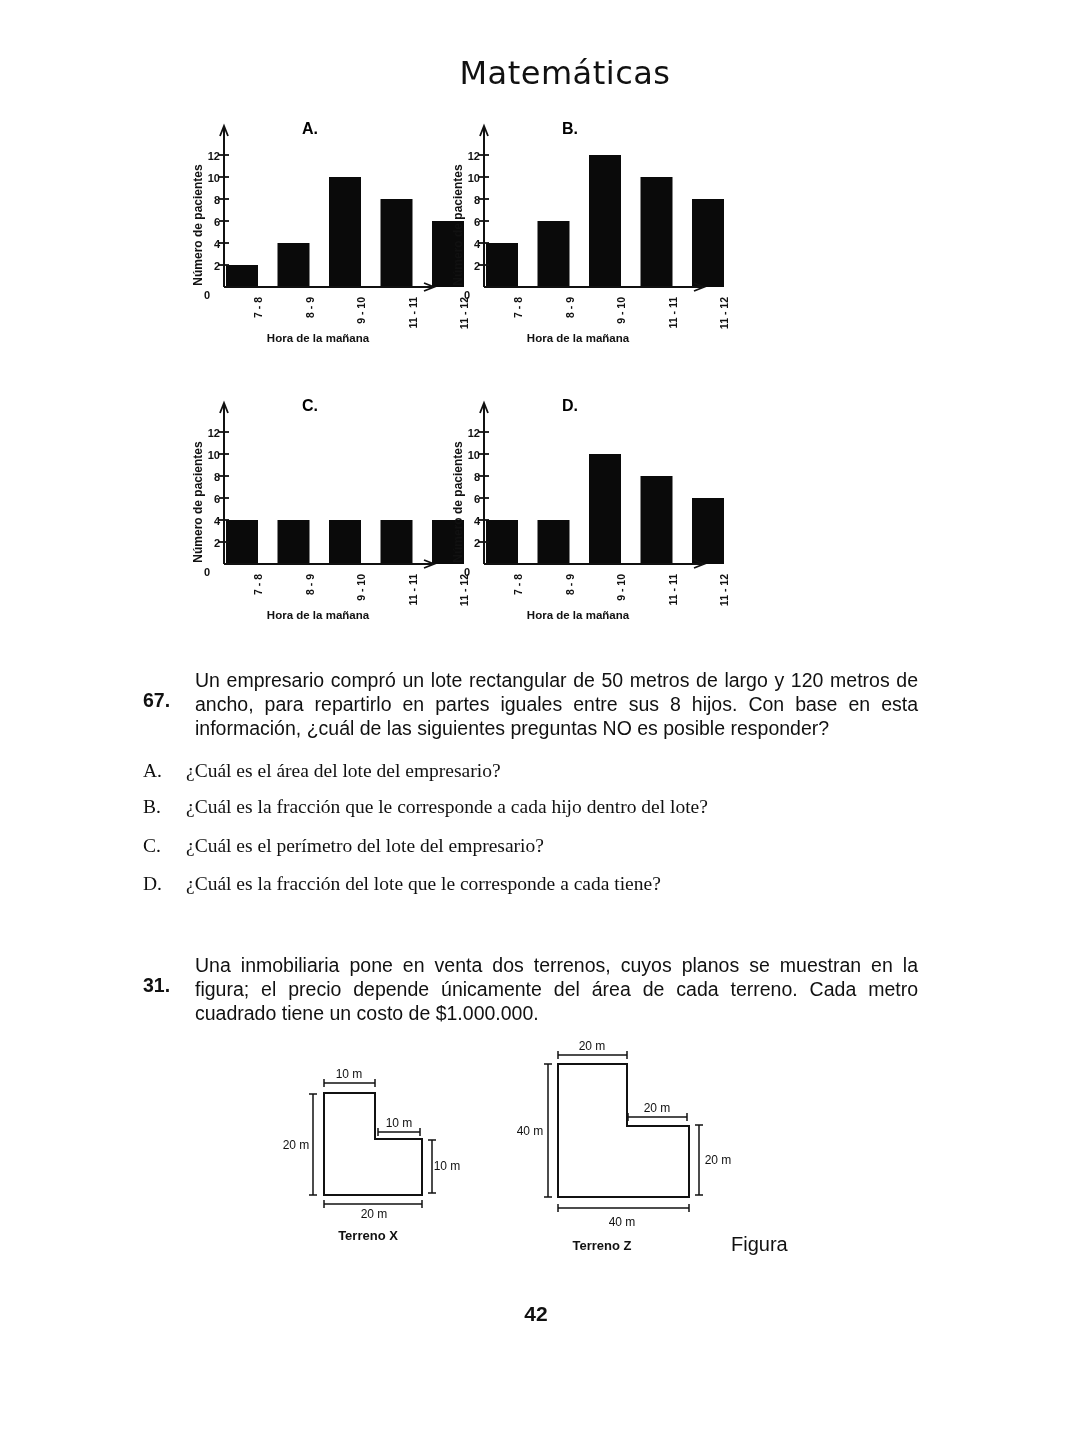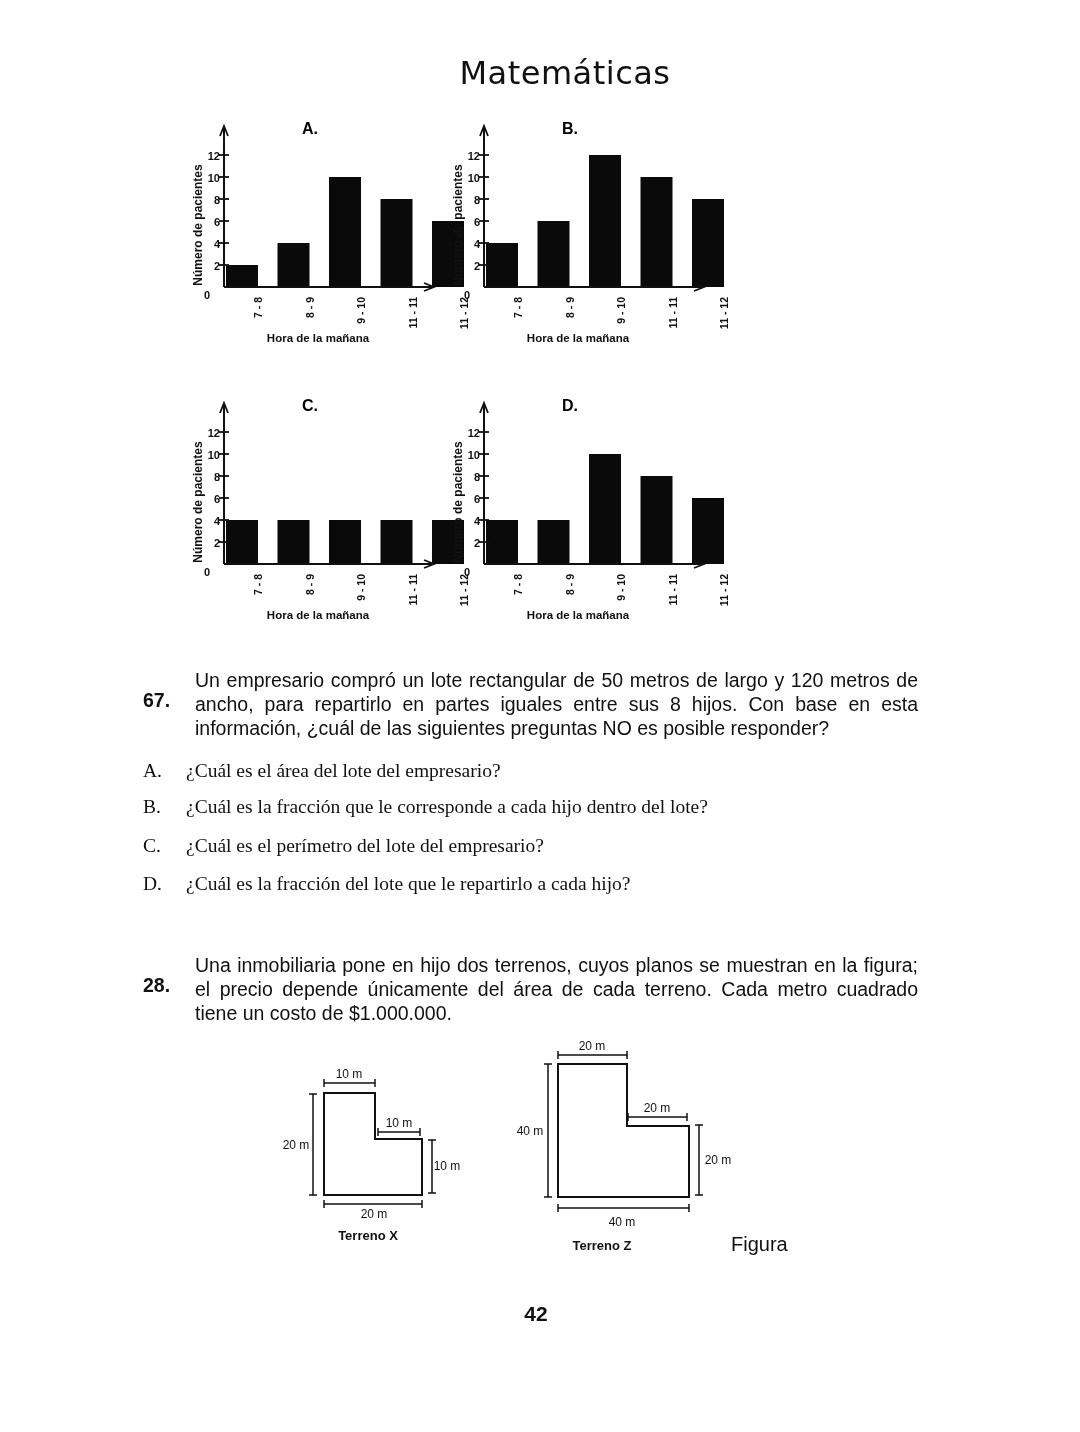--- a/index.html
+++ b/index.html
@@ -157,25 +157,25 @@
     <text x="148" y="232" text-anchor="middle" font-size="11.5" font-weight="bold" font-family="Liberation Sans, sans-serif" fill="#111">Hora de la mañana</text>
   </svg>
 
 <div class="q" style="top:668px">
   <span class="num">67.</span>
   <div class="stem">Un empresario compró un lote rectangular de 50 metros de largo y 120 metros de ancho, para repartirlo en partes iguales entre sus 8 hijos. Con base en esta información, ¿cuál de las siguientes preguntas NO es posible responder?</div>
 </div>
 <div class="opt" style="top:760px"><span class="letter">A.</span><span>¿Cuál es el área del lote del empresario?</span></div>
 <div class="opt" style="top:796px"><span class="letter">B.</span><span>¿Cuál es la fracción que le corresponde a cada hijo dentro del lote?</span></div>
 <div class="opt" style="top:835px"><span class="letter">C.</span><span>¿Cuál es el perímetro del lote del empresario?</span></div>
-<div class="opt" style="top:873px"><span class="letter">D.</span><span>¿Cuál es la fracción del lote que le repartirlo a cada hijo?</span></div>
+<div class="opt" style="top:873px"><span class="letter">D.</span><span>¿Cuál es la fracción del lote que le corresponde a cada tiene?</span></div>
 
 <div class="q" style="top:953px">
-  <span class="num">28.</span>
-  <div class="stem">Una inmobiliaria pone en hijo dos terrenos, cuyos planos se muestran en la figura; el precio depende únicamente del área de cada terreno. Cada metro cuadrado tiene un costo de $1.000.000.</div>
+  <span class="num">31.</span>
+  <div class="stem">Una inmobiliaria pone en venta dos terrenos, cuyos planos se muestran en la figura; el precio depende únicamente del área de cada terreno. Cada metro cuadrado tiene un costo de $1.000.000.</div>
 </div>
 
 <svg class="fig" width="1080" height="1432">
   <g stroke="#111" fill="none" stroke-width="2">
 
     <path d="M324 1093 L375 1093 L375 1139 L422 1139 L422 1195 L324 1195 Z"></path>
 
     <g stroke-width="1.5">
         <line x1="324" y1="1083" x2="375" y2="1083"></line>
         <line x1="324" y1="1079" x2="324" y2="1087"></line>

